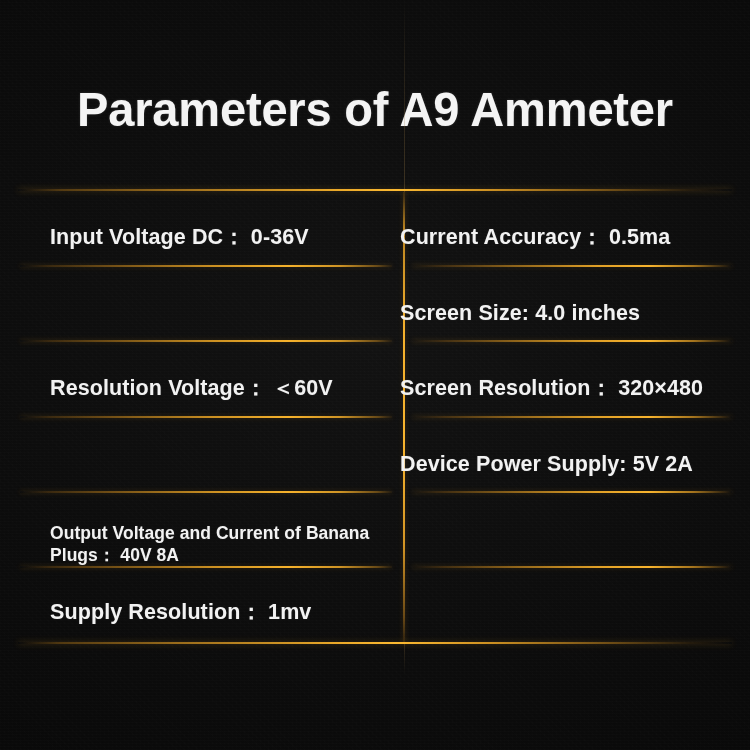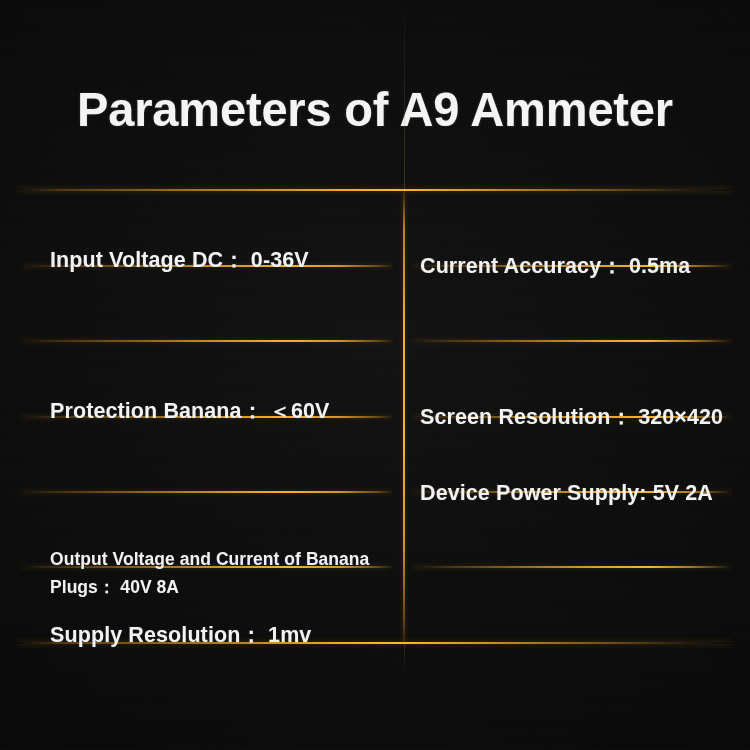--- a/index.html
+++ b/index.html
@@ -144,25 +144,25 @@
   .cell {
     position: absolute;
     color: #f2f2f2;
     font-size: 21.5px;
     font-weight: bold;
     line-height: 28px;
     letter-spacing: 0.1px;
     white-space: nowrap;
     text-shadow: 0 0 2px rgba(255,255,255,0.10);
   }
-  .cell.left  { left: 50px; margin-top: 23px; }
-  .cell.right { left: 420px; margin-top: 29px; }
+  .cell.left  { left: 50px; }
+  .cell.right { left: 400px; }
   .cell.small {
     font-size: 17.5px;
-    line-height: 28px;
+    line-height: 22px;
     letter-spacing: 0.05px;
     white-space: normal;
     width: 330px;
   }
 </style>
 </head>
 <body>
 
 <div class="spec-sheet">
 
@@ -181,21 +181,22 @@
   <div class="rule-col right" style="top:340px"></div>
   <div class="rule-col left" style="top:416px"></div>
   <div class="rule-col right" style="top:416px"></div>
   <div class="rule-col left" style="top:491px"></div>
   <div class="rule-col right" style="top:491px"></div>
   <div class="rule-col left" style="top:566px"></div>
   <div class="rule-col right" style="top:566px"></div>
   <div class="rule-full" style="top:642px"></div>
 
   <div class="cell left" style="top:223px">Input Voltage DC： 0-36V</div>
-  <div class="cell left" style="top:374px">Protection Banana： ＜60V</div>
+  <div class="cell left" style="top:374px">Resolution Voltage： ＜60V</div>
   <div class="cell left small" style="top:522px">Output Voltage and Current of Banana Plugs： 40V 8A</div>
   <div class="cell left" style="top:598px">Supply Resolution： 1mv</div>
 
   <div class="cell right" style="top:223px">Current Accuracy： 0.5ma</div>
-  <div class="cell right" style="top:374px">Screen Resolution： 320×420</div>
+  <div class="cell right" style="top:299px">Screen Size: 4.0 inches</div>
+  <div class="cell right" style="top:374px">Screen Resolution： 320×480</div>
   <div class="cell right" style="top:450px">Device Power Supply: 5V 2A</div>
 
 </div>
 
 </body></html>

